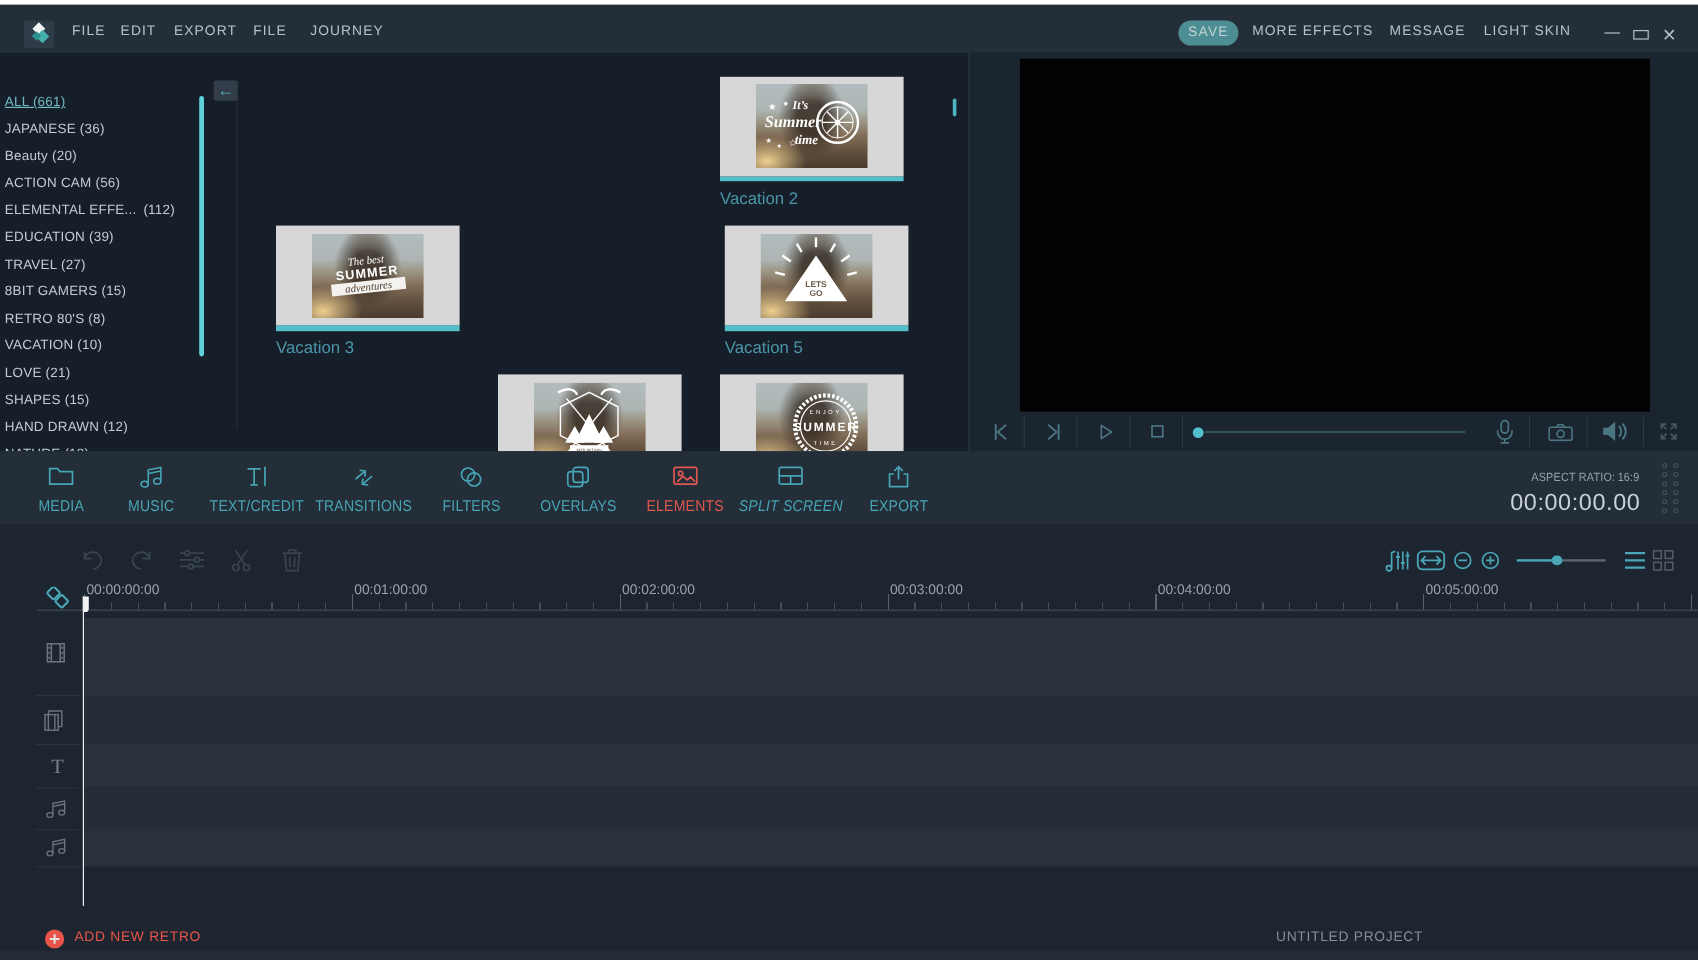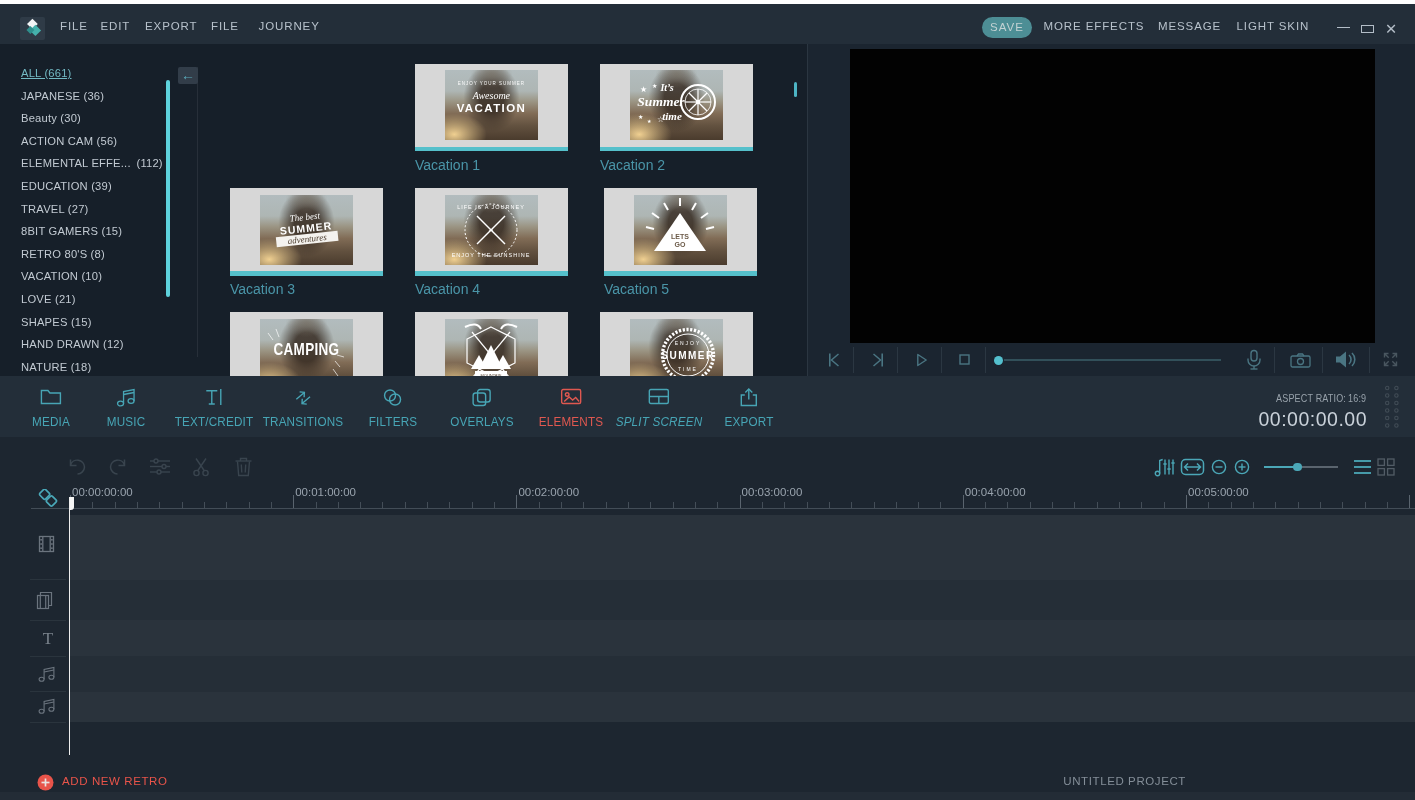--- a/index.html
+++ b/index.html
@@ -9,21 +9,21 @@
 
 #topwhite{left:0;top:0;width:1415px;height:4px;background:#ffffff;}
 #menubar{left:0;top:4px;width:1415px;height:40px;background:#232e39;}
 #logo{left:20px;top:16.5px;width:25px;height:23px;background:#2f3b47;border-radius:2px;}
 .menuitem{top:20px;font-size:11.5px;color:#b7c1cb;letter-spacing:0.9px;}
 #savebtn{left:982px;top:16.5px;width:50px;height:21px;background:#4d8e95;border-radius:10.5px;
 color:#c3d2d3;font-size:11.5px;letter-spacing:1px;text-align:center;line-height:21px;}
 .winctl{color:#b3bdc7;}
 
 #media{left:0;top:44px;width:807px;height:332px;background:#161f29;overflow:hidden;}
-.cat{left:21px;font-size:11.2px;color:#c2cad2;letter-spacing:0.2px;white-space:pre;}
+.cat{left:4px;font-size:11.2px;color:#c2cad2;letter-spacing:0.2px;white-space:pre;margin-top:12px;}
 .cat.sel{color:#72b9c3;text-decoration:underline;}
 #sb-track{left:197px;top:23px;width:1px;height:290px;background:#272f39;}
 #sb-teal{left:166px;top:36px;width:4px;height:217px;background:#5ed2dc;border-radius:2px;}
 #backbtn{left:178px;top:23px;width:20px;height:17px;background:#323d49;border-radius:2px;
 color:#5aa9ba;font-size:14px;text-align:center;line-height:16px;}
 .card{width:153px;}
 .thumb{position:relative;width:153px;height:83.2px;background:#d7d7d7;overflow:hidden;}
 .photo{position:absolute;left:30.2px;top:6.6px;width:92.5px;height:70.2px;overflow:hidden;
 background:
  radial-gradient(ellipse 50px 32px at 10% 92%,rgba(248,215,150,0.95),rgba(242,205,140,0) 65%),
@@ -70,48 +70,35 @@
 <div class="abs menuitem" style="left:1158px">MESSAGE</div>
 <div class="abs menuitem" style="left:1236.5px">LIGHT SKIN</div>
 <div class="abs" id="savebtn">SAVE</div>
 <div class="abs winctl" style="left:1337px;top:17px;width:13px;height:11px;border-bottom:1.7px solid #b3bdc7"></div>
 <div class="abs winctl" style="left:1361px;top:24.5px;width:13px;height:8px;border:1.6px solid #b3bdc7"></div>
 <div class="abs winctl" style="left:1385px;top:20.5px;font-size:14.5px;">✕</div>
 <div class="abs" id="media">
 <div class="abs" style="left:793.5px;top:38px;width:3px;height:15px;background:#4db4c4;border-radius:1.5px"></div>
 <div class="abs cat sel" style="top:23.0px">ALL (661)</div>
 <div class="abs cat" style="top:45.6px">JAPANESE (36)</div>
-<div class="abs cat" style="top:68.2px">Beauty (30)</div>
+<div class="abs cat" style="top:68.2px">Beauty (20)</div>
 <div class="abs cat" style="top:90.8px">ACTION CAM (56)</div>
 <div class="abs cat" style="top:113.4px">ELEMENTAL EFFE... (112)</div>
 <div class="abs cat" style="top:136.0px">EDUCATION (39)</div>
 <div class="abs cat" style="top:158.6px">TRAVEL (27)</div>
 <div class="abs cat" style="top:181.2px">8BIT GAMERS (15)</div>
 <div class="abs cat" style="top:203.8px">RETRO 80'S (8)</div>
 <div class="abs cat" style="top:226.4px">VACATION (10)</div>
 <div class="abs cat" style="top:249.0px">LOVE (21)</div>
 <div class="abs cat" style="top:271.6px">SHAPES (15)</div>
 <div class="abs cat" style="top:294.2px">HAND DRAWN (12)</div>
 <div class="abs cat" style="top:316.8px">NATURE (18)</div>
 <div class="abs" id="sb-track"></div>
 <div class="abs" id="sb-teal"></div>
 <div class="abs" id="backbtn">←</div>
-<div class="abs card" style="left:415px;top:19.5px">
-      <div class="thumb">
-        <div class="photo">
-          <div class="ph-ov">
-            <div style="font-size:4.5px;letter-spacing:1px;margin-top:11px;opacity:.95">ENJOY YOUR SUMMER</div>
-<div style="font-family:'Liberation Serif',serif;font-style:italic;font-size:10px;margin-top:4px;">Awesome</div>
-<div style="font-size:11.5px;font-weight:bold;letter-spacing:1.4px;margin-top:1px;">VACATION</div>
-          </div>
-        </div>
-      </div>
-      <div class="tealbar"></div>
-      <div class="cap">Vacation 1</div>
-    </div>
 <div class="abs card" style="left:600px;top:19.5px">
       <div class="thumb">
         <div class="photo">
           <div class="ph-ov"><svg width="92" height="70" viewBox="0 0 92 70">
 <g stroke="#fff" fill="none">
                 <circle cx="68" cy="32" r="17" stroke-width="2"></circle>
                 <circle cx="68" cy="32" r="13" stroke-width="0.8"></circle>
 <g stroke-width="1.2">
 <line x1="68" y1="19" x2="68" y2="45"></line>
                   <line x1="55" y1="32" x2="81" y2="32"></line>
@@ -145,40 +132,20 @@
             <div style="position:absolute;left:11px;top:17px;width:70px;transform:rotate(-6deg)">
 <div style="font-family:'Liberation Serif',serif;font-style:italic;font-size:9px;">The best</div>
 <div style="font-size:10.5px;font-weight:bold;letter-spacing:1px;">SUMMER</div>
 <div style="background:#f4f2ee;color:#4a3b2d;font-family:'Liberation Serif',serif;font-style:italic;font-size:9px;width:62px;margin-left:4px;">adventures</div>
             </div>
           </div>
         </div>
       </div>
       <div class="tealbar"></div>
       <div class="cap">Vacation 3</div>
-    </div>
-<div class="abs card" style="left:415px;top:144.0px">
-      <div class="thumb">
-        <div class="photo">
-          <div class="ph-ov"><svg width="92" height="70" viewBox="0 0 92 70">
-<g stroke="#fff" fill="none">
-<circle cx="46" cy="35" r="26" stroke-width="1" stroke-dasharray="2 2"></circle>
-<line x1="32" y1="21" x2="60" y2="49" stroke-width="1.5"></line>
-                <line x1="60" y1="21" x2="32" y2="49" stroke-width="1.5"></line>
-              </g>
-<g fill="#fff" font-size="5.5" font-family="Liberation Sans,sans-serif">
-<text x="46" y="14" text-anchor="middle" letter-spacing="1">LIFE IS A JOURNEY</text>
-<text x="46" y="62" text-anchor="middle" letter-spacing="1">ENJOY THE SUNSHINE</text>
-<text x="46" y="37" text-anchor="middle" font-size="6">☙</text>
-              </g>
-</svg></div>
-        </div>
-      </div>
-      <div class="tealbar"></div>
-      <div class="cap">Vacation 4</div>
     </div>
 <div class="abs card" style="left:604px;top:144.0px">
       <div class="thumb">
         <div class="photo">
           <div class="ph-ov"><svg width="92" height="70" viewBox="0 0 92 70">
 <g fill="#fff">
                 <polygon points="46,18 72,56 20,56"></polygon>
 <g stroke="#fff" stroke-width="2">
 <line x1="46" y1="3" x2="46" y2="11"></line>
                   <line x1="30" y1="8" x2="34" y2="15"></line>
@@ -189,38 +156,20 @@
                   <line x1="80" y1="32" x2="72" y2="34"></line>
                 </g>
               </g>
 <text x="46" y="44" text-anchor="middle" font-size="7" fill="#6b5a48" font-weight="bold" font-family="Liberation Sans,sans-serif">LETS</text>
 <text x="46" y="52" text-anchor="middle" font-size="7" fill="#6b5a48" font-weight="bold" font-family="Liberation Sans,sans-serif">GO</text>
 </svg></div>
         </div>
       </div>
       <div class="tealbar"></div>
       <div class="cap">Vacation 5</div>
-    </div>
-<div class="abs card" style="left:230px;top:268.4px">
-      <div class="thumb">
-        <div class="photo">
-          <div class="ph-ov">
-            <div style="font-size:13.5px;font-weight:bold;letter-spacing:0.3px;margin-top:23px;transform:scaleY(1.25)">CAMPING</div>
-<svg width="92" height="70" viewBox="0 0 92 70" style="position:absolute;left:0;top:0">
-              <g stroke="#fff" stroke-width="0.8" opacity="0.85">
-<line x1="8" y1="14" x2="13" y2="21"></line>
-                <line x1="16" y1="10" x2="19" y2="18"></line>
-                <line x1="80" y1="48" x2="75" y2="42"></line>
-                <line x1="84" y1="38" x2="77" y2="36"></line>
-                <line x1="78" y1="57" x2="73" y2="50"></line>
-              </g>
-            </svg>
-          </div>
-        </div>
-      </div>
     </div>
 <div class="abs card" style="left:415px;top:268.4px">
       <div class="thumb">
         <div class="photo">
           <div class="ph-ov"><svg width="92" height="70" viewBox="0 0 92 70">
 <g stroke="#fff" fill="none" stroke-width="1.2">
 <polygon points="46,8 70,20 70,44 46,56 22,44 22,20"></polygon>
 <line x1="27" y1="13" x2="64" y2="58"></line>
                 <line x1="65" y1="13" x2="28" y2="58"></line>
 <path d="M20 8 q12 -6 16 2" stroke-width="2"></path>

